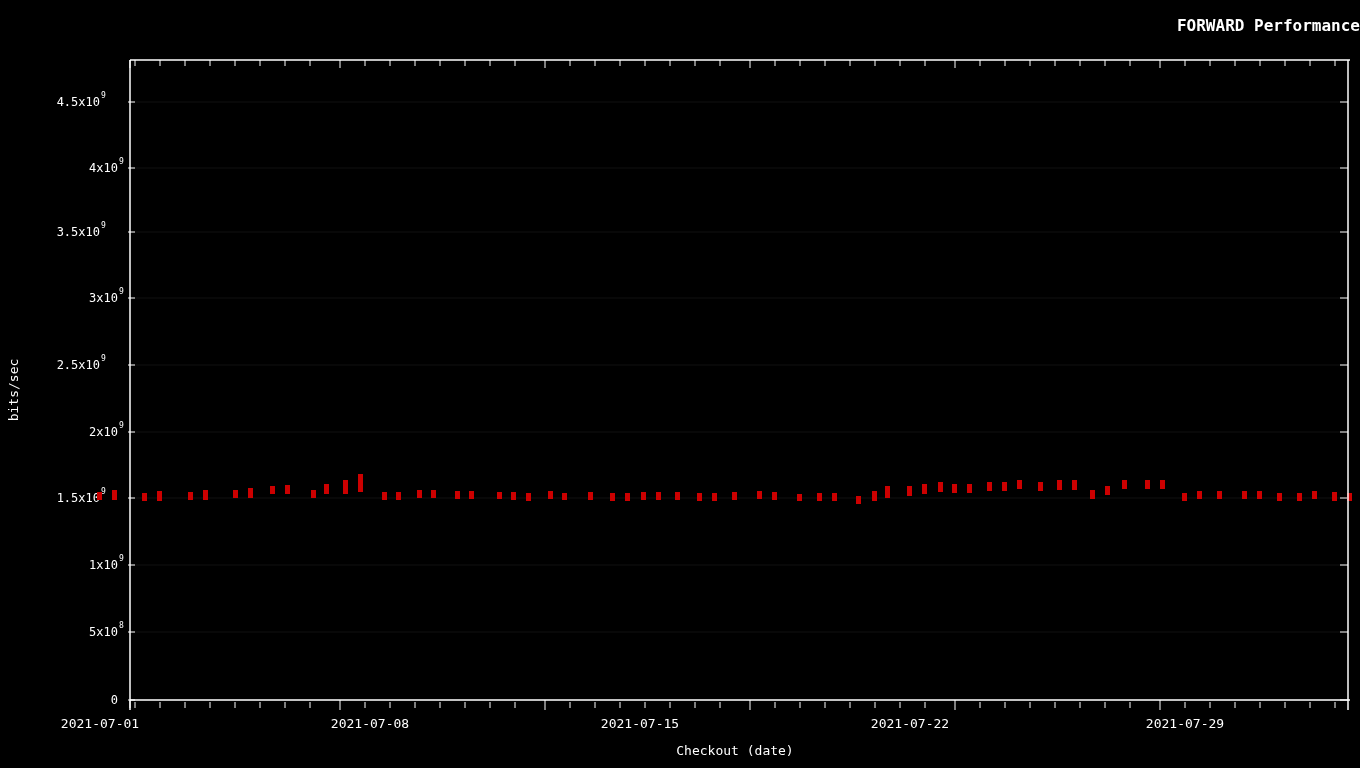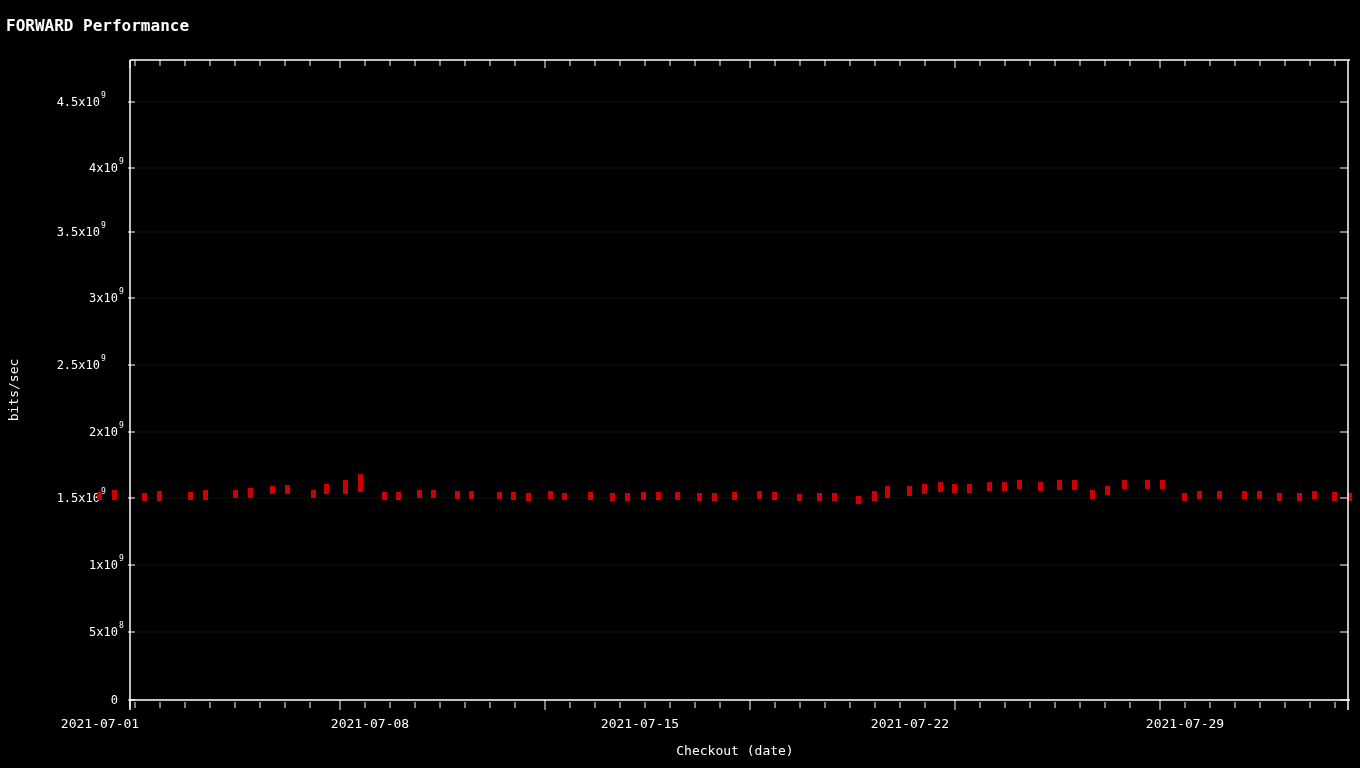--- a/index.html
+++ b/index.html
@@ -15,21 +15,21 @@
       position: relative;
       width: 1360px;
       height: 768px;
       background: #000;
     }
     .chart-title {
       position: absolute;
       top: 16px;
       left: 0;
       right: 0;
-      text-align: left;
+      text-align: right;
       font-size: 16px;
       font-weight: bold;
       color: #fff;
       font-family: monospace;
       padding-left: 6px;
     }
     svg.main-chart {
       position: absolute;
       top: 0;
       left: 0;

